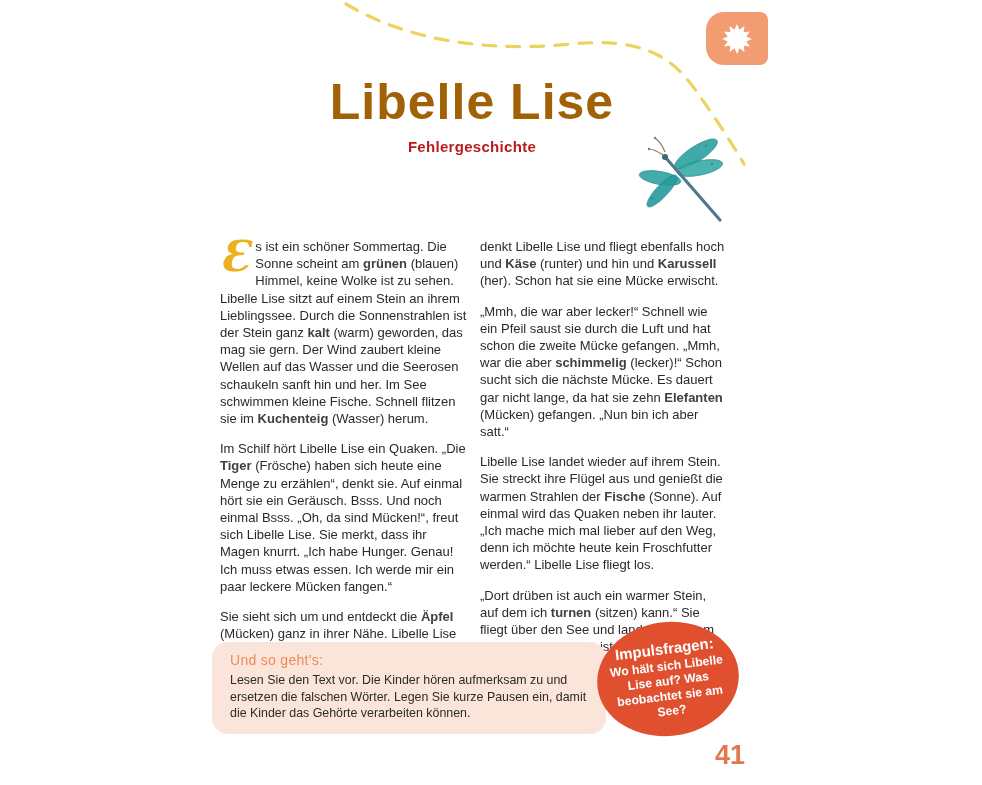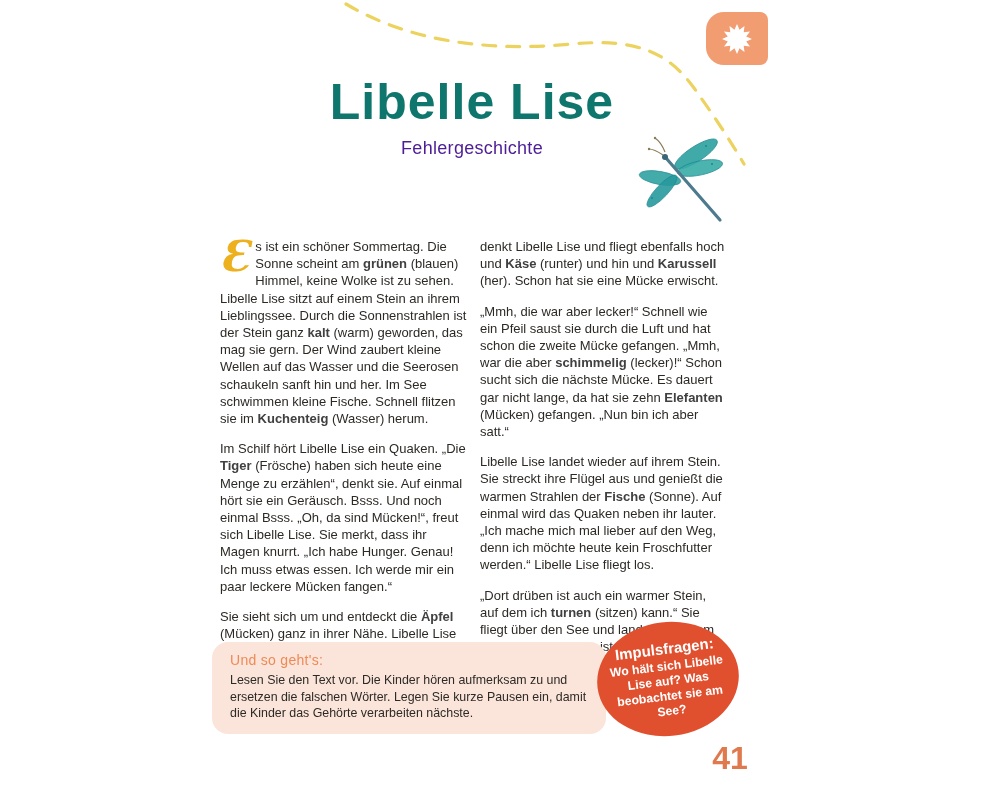--- a/index.html
+++ b/index.html
@@ -2,43 +2,43 @@
 <html><head>
 <meta charset="utf-8">
 <style>
   html,body{margin:0;padding:0;background:#ffffff;}
   .page{position:relative;width:982px;height:785px;background:#ffffff;overflow:hidden;
         font-family:"Liberation Sans",sans-serif;color:#2d2a26;}
   .dash-curve{position:absolute;left:0;top:0;pointer-events:none;}
   .corner-tab{position:absolute;left:706px;top:12px;width:62px;height:53px;background:#f29c72;
         border-radius:18px 8px 8px 18px;display:flex;align-items:center;justify-content:center;}
   .title-block{position:absolute;left:232px;top:74px;width:480px;text-align:center;}
-  .title-line{font-size:50px;line-height:57px;font-weight:bold;color:#0f766e;letter-spacing:1px;}
-  .subtitle{margin-top:7px;font-size:18px;font-weight:normal;color:#4c1d95;letter-spacing:.3px;}
+  .title-line{font-size:50px;line-height:57px;font-weight:bold;color:#a16207;letter-spacing:1px;}
+  .subtitle{margin-top:7px;font-size:15px;font-weight:bold;color:#b91c1c;letter-spacing:.3px;}
   .dragonfly{position:absolute;left:638px;top:128px;}
   .col{position:absolute;top:238px;width:247px;font-size:13px;line-height:17.2px;text-align:left;}
   .col1{left:220px;}
   .col2{left:480px;}
   .story-p{margin:0 0 13px 0;}
   .wrong{color:#404040;font-weight:bold;}
   .fix{}
   .dropcap{float:left;font-family:"DejaVu Serif",serif;font-style:italic;font-weight:bold;
         font-size:42px;line-height:33px;color:#edb01e;margin:2px 5px 0 0;}
   .howto{position:absolute;left:212px;top:642px;width:360px;min-height:66px;background:#fbe5da;
         border-radius:16px;padding:10px 16px 12px 18px;}
   .howto-h{font-size:14px;font-weight:normal;color:#ef8a57;margin-bottom:4px;letter-spacing:.3px;}
   .howto-t{font-size:12.4px;line-height:16.6px;color:#2d2a26;}
   .bubble{position:absolute;left:597px;top:622px;width:142px;height:114px;background:#e0502f;
         border-radius:50%;transform:rotate(-7deg);display:flex;flex-direction:column;
         align-items:center;justify-content:center;text-align:center;color:#ffffff;padding:0 10px;
         box-sizing:border-box;}
   .bubble-h{font-size:15px;font-weight:bold;margin-bottom:2px;}
   .bubble-t{font-size:12.2px;font-weight:bold;line-height:15px;}
   .pagenum{position:absolute;left:695px;top:740px;width:70px;text-align:center;
-        font-size:32px;font-weight:bold;color:#e07a4e;}
+        font-size:27px;font-weight:bold;color:#e07a4e;}
 </style>
 </head>
 <body>
 
 <div class="page">
 
   <svg class="dash-curve" width="982" height="785" viewBox="0 0 982 785">
     <path d="M346,4 C410,42 490,52 572,44 C636,38 668,52 694,88 C712,113 730,140 744,164" fill="none" stroke="#ecd35f" stroke-width="3.2" stroke-dasharray="13 11" stroke-linecap="round"></path>
   </svg>
 
@@ -76,21 +76,21 @@
     </div>
   <div class="col col2">
       <p class="story-p"><span class="plain">denkt Libelle Lise und fliegt ebenfalls hoch und </span><span class="wrong">Käse</span><span class="plain"> </span><span class="fix">(runter)</span><span class="plain"> und hin und </span><span class="wrong">Karussell</span><span class="plain"> </span><span class="fix">(her)</span><span class="plain">. Schon hat sie eine Mücke erwischt.</span></p>
       <p class="story-p"><span class="plain">„Mmh, die war aber lecker!“ Schnell wie ein Pfeil saust sie durch die Luft und hat schon die zweite Mücke gefangen. „Mmh, war die aber </span><span class="wrong">schimme­lig</span><span class="plain"> </span><span class="fix">(lecker)</span><span class="plain">!“ Schon sucht sich die nächste Mücke. Es dauert gar nicht lange, da hat sie zehn </span><span class="wrong">Elefan­ten</span><span class="plain"> </span><span class="fix">(Mücken)</span><span class="plain"> gefangen. „Nun bin ich aber satt.“</span></p>
       <p class="story-p"><span class="plain">Libelle Lise landet wieder auf ihrem Stein. Sie streckt ihre Flügel aus und genießt die warmen Strahlen der </span><span class="wrong">Fische</span><span class="plain"> </span><span class="fix">(Sonne)</span><span class="plain">. Auf einmal wird das Quaken neben ihr lauter. „Ich mache mich mal lieber auf den Weg, denn ich möchte heute kein Froschfutter werden.“ Libelle Lise fliegt los.</span></p>
       <p class="story-p"><span class="plain">„Dort drüben ist auch ein warmer Stein, auf dem ich </span><span class="wrong">turnen</span><span class="plain"> </span><span class="fix">(sitzen)</span><span class="plain"> kann.“ Sie fliegt über den See und landet auf einem anderen Stein. „Hier ist es auch schön!“, findet sie. „So ein Tag am </span><span class="wrong">Parkplatz</span><span class="plain"> </span><span class="fix">(See)</span><span class="plain"> ist wirklich herrlich!“, findet sie und träumt vor sich hin.</span></p>
     </div>
 
   <div class="howto">
     <div class="howto-h">Und so geht's:</div>
-    <div class="howto-t">Lesen Sie den Text vor. Die Kinder hören aufmerksam zu und ersetzen die falschen Wörter. Legen Sie kurze Pausen ein, damit die Kinder das Gehörte verarbeiten nächste.</div>
+    <div class="howto-t">Lesen Sie den Text vor. Die Kinder hören aufmerksam zu und ersetzen die falschen Wörter. Legen Sie kurze Pausen ein, damit die Kinder das Gehörte verarbeiten können.</div>
   </div>
 
   <div class="bubble">
     <div class="bubble-h">Impulsfragen:</div>
     <div class="bubble-t">Wo hält sich Libelle Lise auf? Was beobach­tet sie am See?</div>
   </div>
 
   <div class="pagenum">41</div>
 
 </div>

